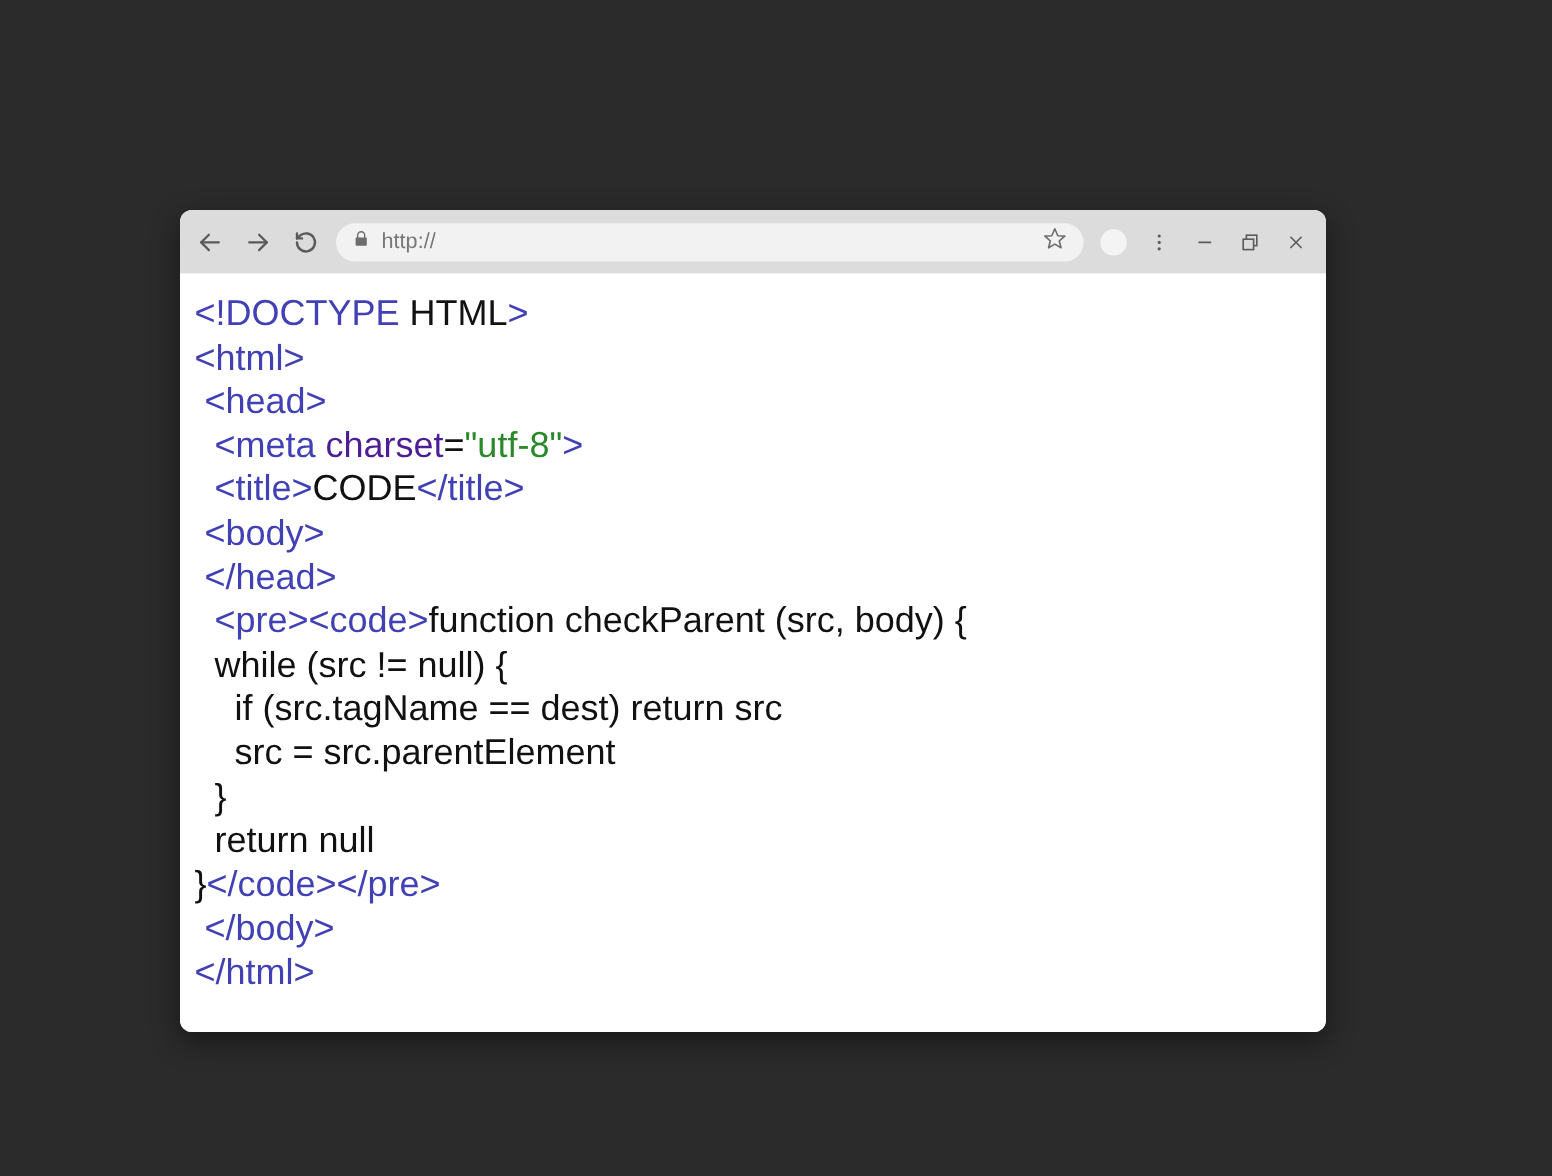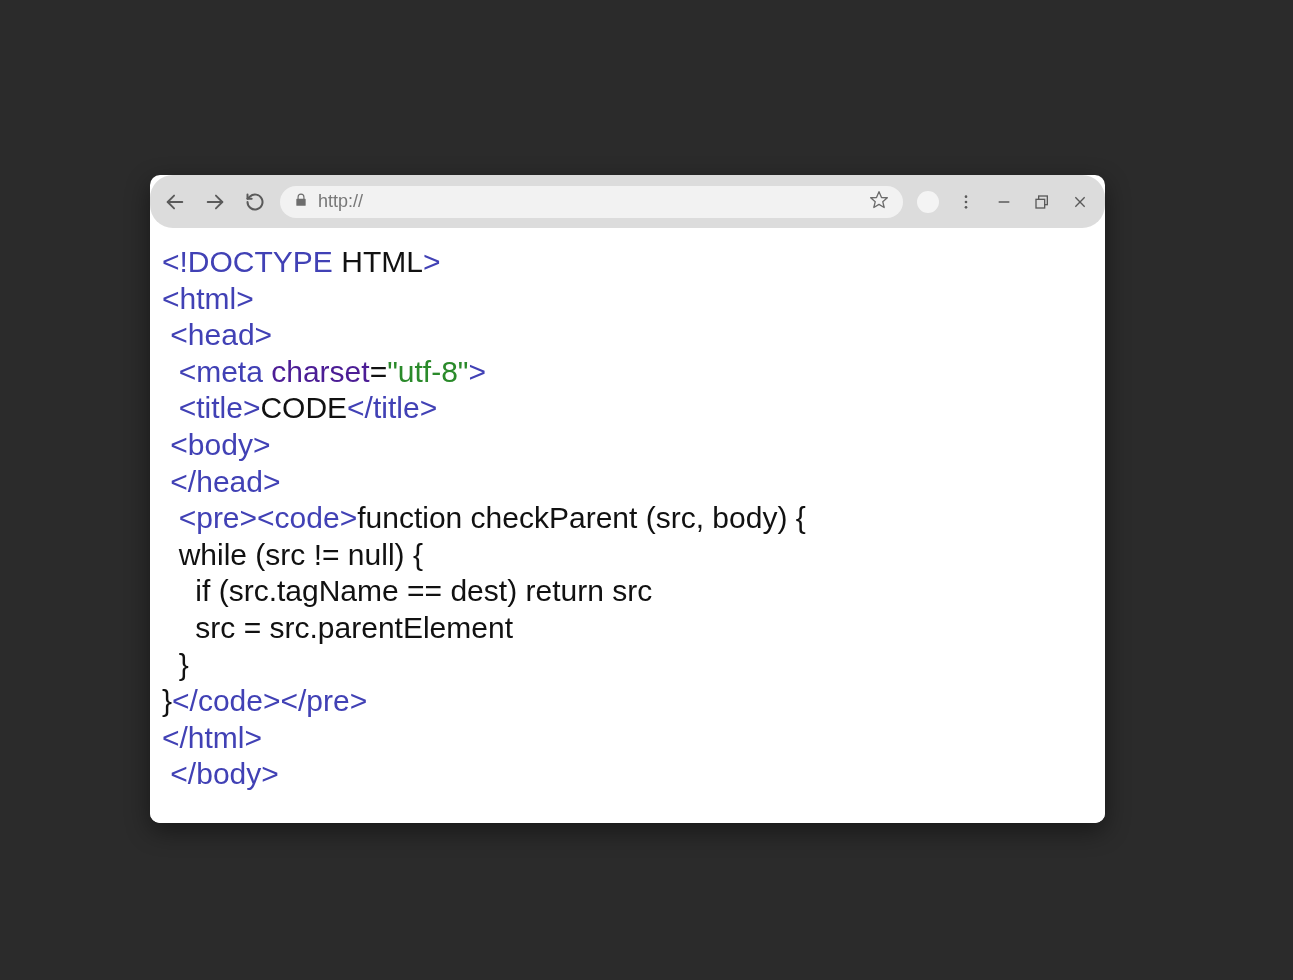--- a/index.html
+++ b/index.html
@@ -31,21 +31,20 @@
     top: 175px;
     left: 150px;
   }
   .toolbar {
     height: 53px;
     background: #dcdcdc;
     display: flex;
     align-items: center;
     padding: 0 14px;
     gap: 14px;
-    border-radius: 23px;
   }
   .nav-group { display: flex; align-items: center; gap: 18px; }
   .icon-btn {
     width: 22px; height: 22px;
     display: flex; align-items: center; justify-content: center;
     color: #5a5a5a;
     cursor: pointer;
   }
   .addr-bar {
     flex: 1;
@@ -163,19 +162,20 @@
       <div class="code-line"><span class="txt"> </span><span class="tag">&lt;head&gt;</span></div>
       <div class="code-line"><span class="txt">  </span><span class="tag">&lt;meta </span><span class="attr">charset</span><span class="txt">=</span><span class="val">"utf-8"</span><span class="tag">&gt;</span></div>
       <div class="code-line"><span class="txt">  </span><span class="tag">&lt;title&gt;</span><span class="txt">CODE</span><span class="tag">&lt;/title&gt;</span></div>
       <div class="code-line"><span class="txt"> </span><span class="tag">&lt;body&gt;</span></div>
       <div class="code-line"><span class="txt"> </span><span class="tag">&lt;/head&gt;</span></div>
       <div class="code-line"><span class="txt">  </span><span class="tag">&lt;pre&gt;</span><span class="tag">&lt;code&gt;</span><span class="txt">function checkParent (src, body) {</span></div>
       <div class="code-line"><span class="txt">  while (src != null) {</span></div>
       <div class="code-line"><span class="txt">    if (src.tagName == dest) return src</span></div>
       <div class="code-line"><span class="txt">    src = src.parentElement</span></div>
       <div class="code-line"><span class="txt">  }</span></div>
+      <div class="code-line"><span class="txt">  return null</span></div>
       <div class="code-line"><span class="txt">}</span><span class="tag">&lt;/code&gt;</span><span class="tag">&lt;/pre&gt;</span></div>
+      <div class="code-line"><span class="txt"> </span><span class="tag">&lt;/body&gt;</span></div>
       <div class="code-line"><span class="tag">&lt;/html&gt;</span></div>
-      <div class="code-line"><span class="txt"> </span><span class="tag">&lt;/body&gt;</span></div>
     </div>
 
   </div>
 </div>
 
 </body></html>

